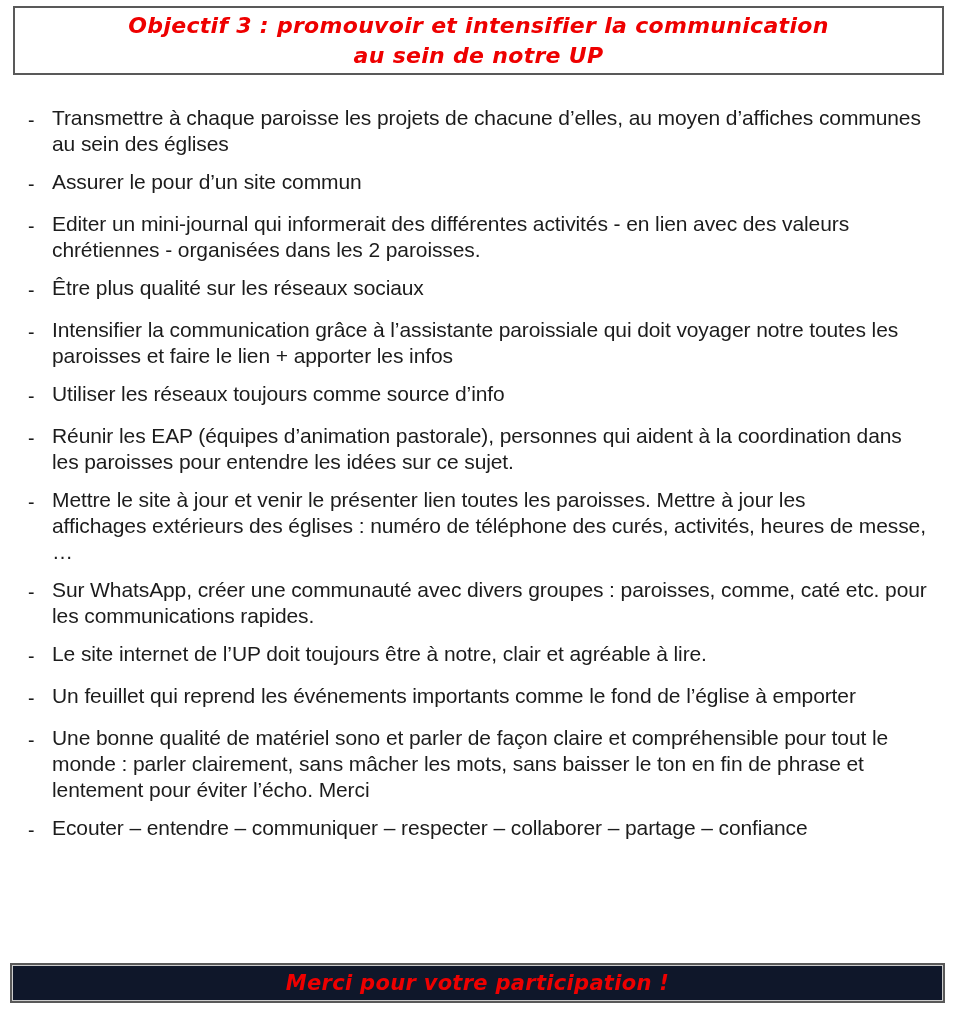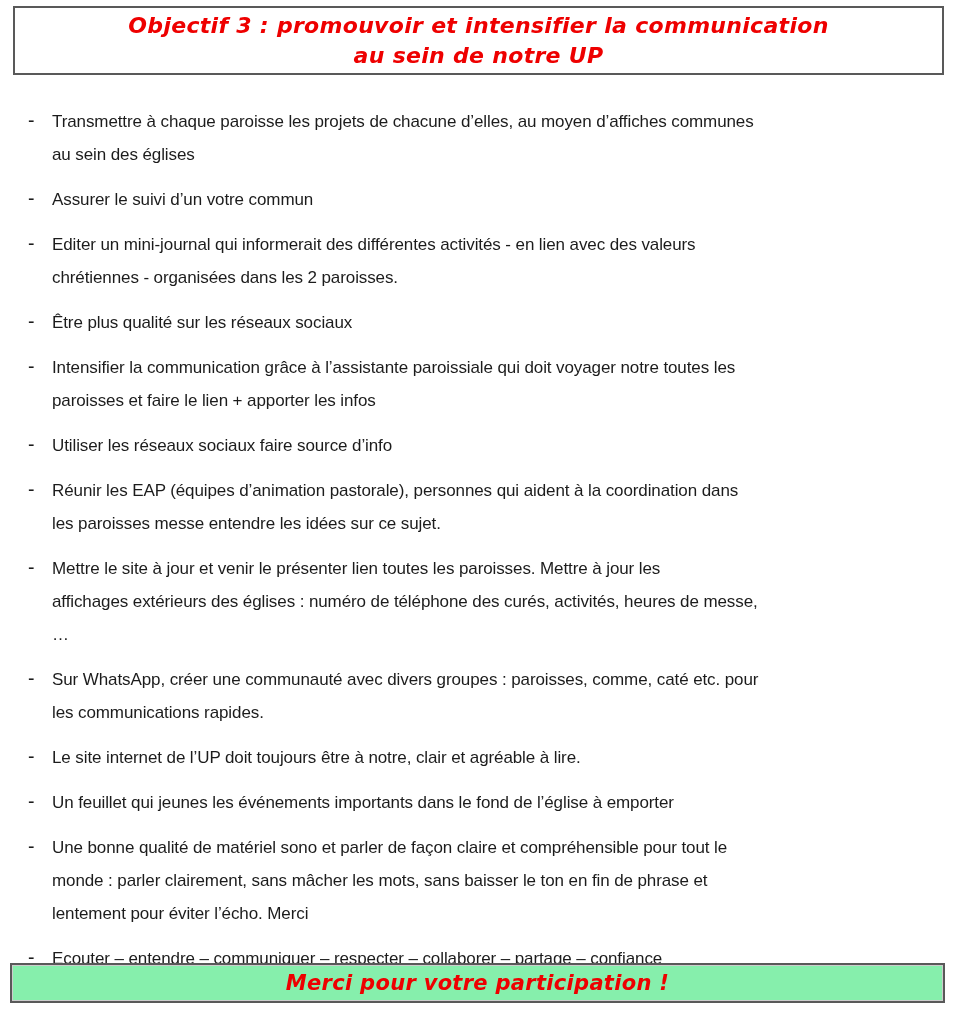--- a/index.html
+++ b/index.html
@@ -42,39 +42,39 @@
     margin-bottom: 12px;
   }
   .dash {
     flex: none;
     width: 24px;
     font-size: 19.5px;
     line-height: 30px;
   }
   .itext {
     flex: 1;
-    font-size: 17px;
-    line-height: 33px;
+    font-size: 21px;
+    line-height: 26px;
     white-space: pre-line;
     letter-spacing: -0.1px;
   }
 
   .footer-box {
     position: absolute;
     left: 10px;
     right: 10px;
     top: 963px;
     height: 40px;
     border: 2px solid var(--border-gray, #595959);
     box-shadow: inset 0 0 0 1px #cccccc;
     display: flex;
     align-items: center;
     justify-content: center;
     text-align: center;
-    background: #86efac;
+    background: #0f172a;
   }
   .footer-text {
     font-family: "DejaVu Sans", sans-serif;
     font-weight: bold;
     font-style: italic;
     font-size: 21px;
     letter-spacing: 0.3px;
     color: var(--accent-red, #ee0000);
   }
 </style>
@@ -87,63 +87,63 @@
 </div>
 
 <div class="list">
   <div class="item">
     <span class="dash">-</span>
     <div class="itext">Transmettre à chaque paroisse les projets de chacune d’elles, au moyen d’affiches communes
 au sein des églises</div>
   </div>
   <div class="item">
     <span class="dash">-</span>
-    <div class="itext">Assurer le suivi d’un votre commun</div>
+    <div class="itext">Assurer le pour d’un site commun</div>
   </div>
   <div class="item">
     <span class="dash">-</span>
     <div class="itext">Editer un mini-journal qui informerait des différentes activités - en lien avec des valeurs
 chrétiennes - organisées dans les 2 paroisses.</div>
   </div>
   <div class="item">
     <span class="dash">-</span>
     <div class="itext">Être plus qualité sur les réseaux sociaux</div>
   </div>
   <div class="item">
     <span class="dash">-</span>
     <div class="itext">Intensifier la communication grâce à l’assistante paroissiale qui doit voyager notre toutes les
 paroisses et faire le lien + apporter les infos</div>
   </div>
   <div class="item">
     <span class="dash">-</span>
-    <div class="itext">Utiliser les réseaux sociaux faire source d’info</div>
+    <div class="itext">Utiliser les réseaux toujours comme source d’info</div>
   </div>
   <div class="item">
     <span class="dash">-</span>
     <div class="itext">Réunir les EAP (équipes d’animation pastorale), personnes qui aident à la coordination dans
-les paroisses messe entendre les idées sur ce sujet.</div>
+les paroisses pour entendre les idées sur ce sujet.</div>
   </div>
   <div class="item">
     <span class="dash">-</span>
     <div class="itext">Mettre le site à jour et venir le présenter lien toutes les paroisses. Mettre à jour les
 affichages extérieurs des églises : numéro de téléphone des curés, activités, heures de messe,
 …</div>
   </div>
   <div class="item">
     <span class="dash">-</span>
     <div class="itext">Sur WhatsApp, créer une communauté avec divers groupes : paroisses, comme, caté etc. pour
 les communications rapides.</div>
   </div>
   <div class="item">
     <span class="dash">-</span>
     <div class="itext">Le site internet de l’UP doit toujours être à notre, clair et agréable à lire.</div>
   </div>
   <div class="item">
     <span class="dash">-</span>
-    <div class="itext">Un feuillet qui jeunes les événements importants dans le fond de l’église à emporter</div>
+    <div class="itext">Un feuillet qui reprend les événements importants comme le fond de l’église à emporter</div>
   </div>
   <div class="item">
     <span class="dash">-</span>
     <div class="itext">Une bonne qualité de matériel sono et parler de façon claire et compréhensible pour tout le
 monde : parler clairement, sans mâcher les mots, sans baisser le ton en fin de phrase et
 lentement pour éviter l’écho. Merci</div>
   </div>
   <div class="item">
     <span class="dash">-</span>
     <div class="itext">Ecouter – entendre – communiquer – respecter – collaborer – partage – confiance</div>

